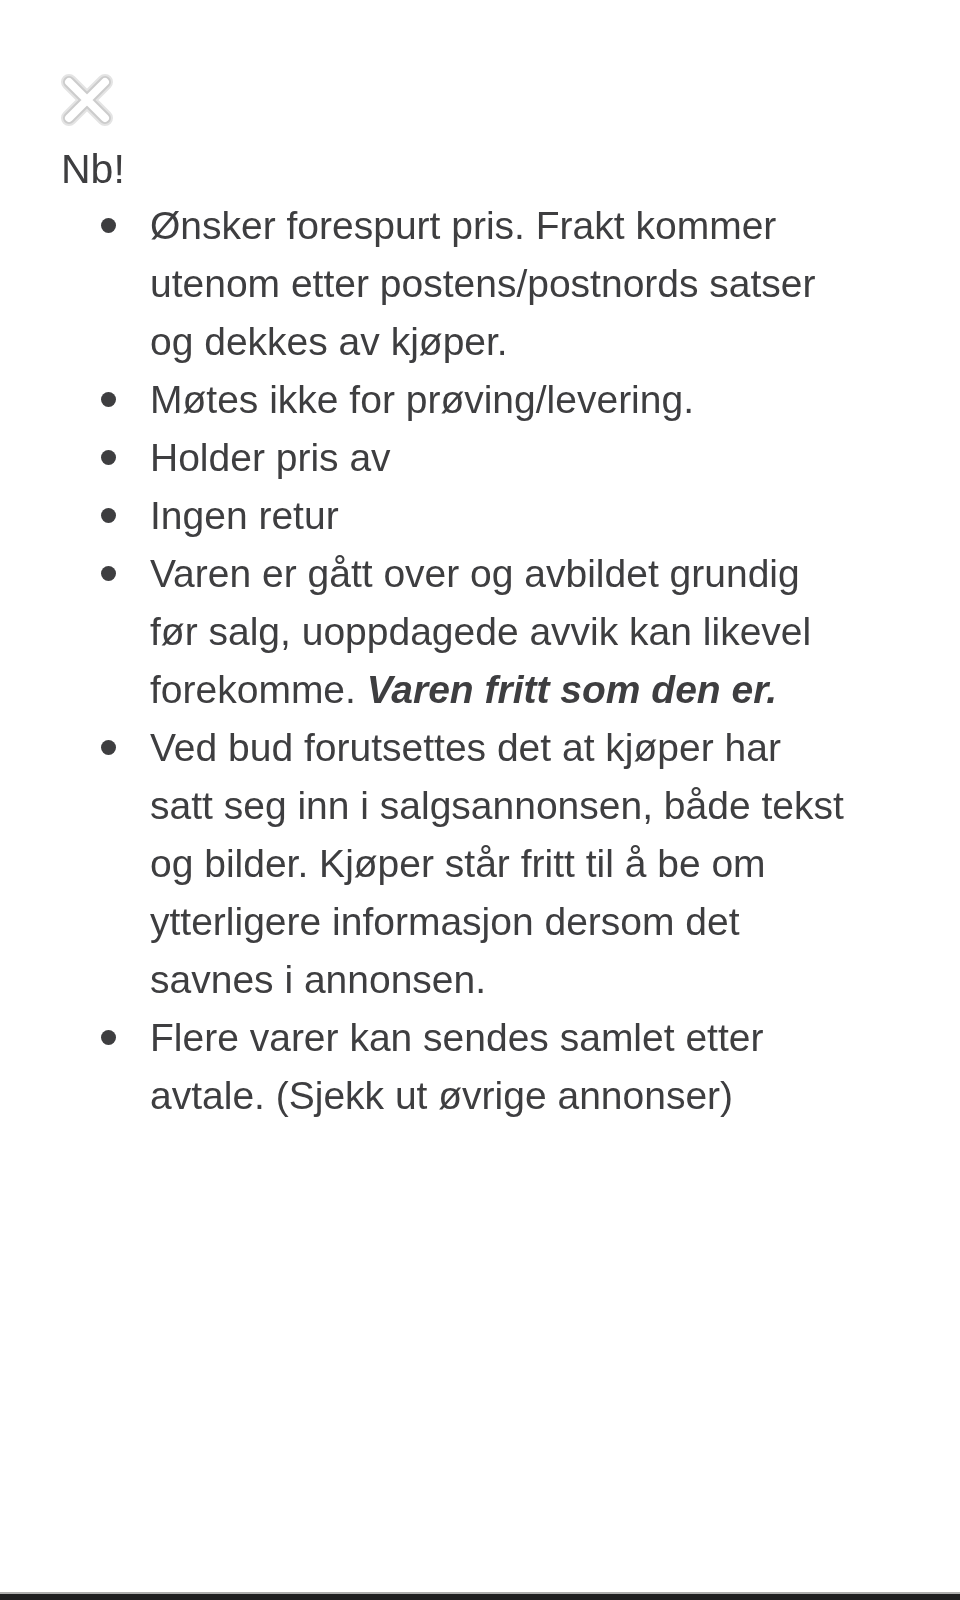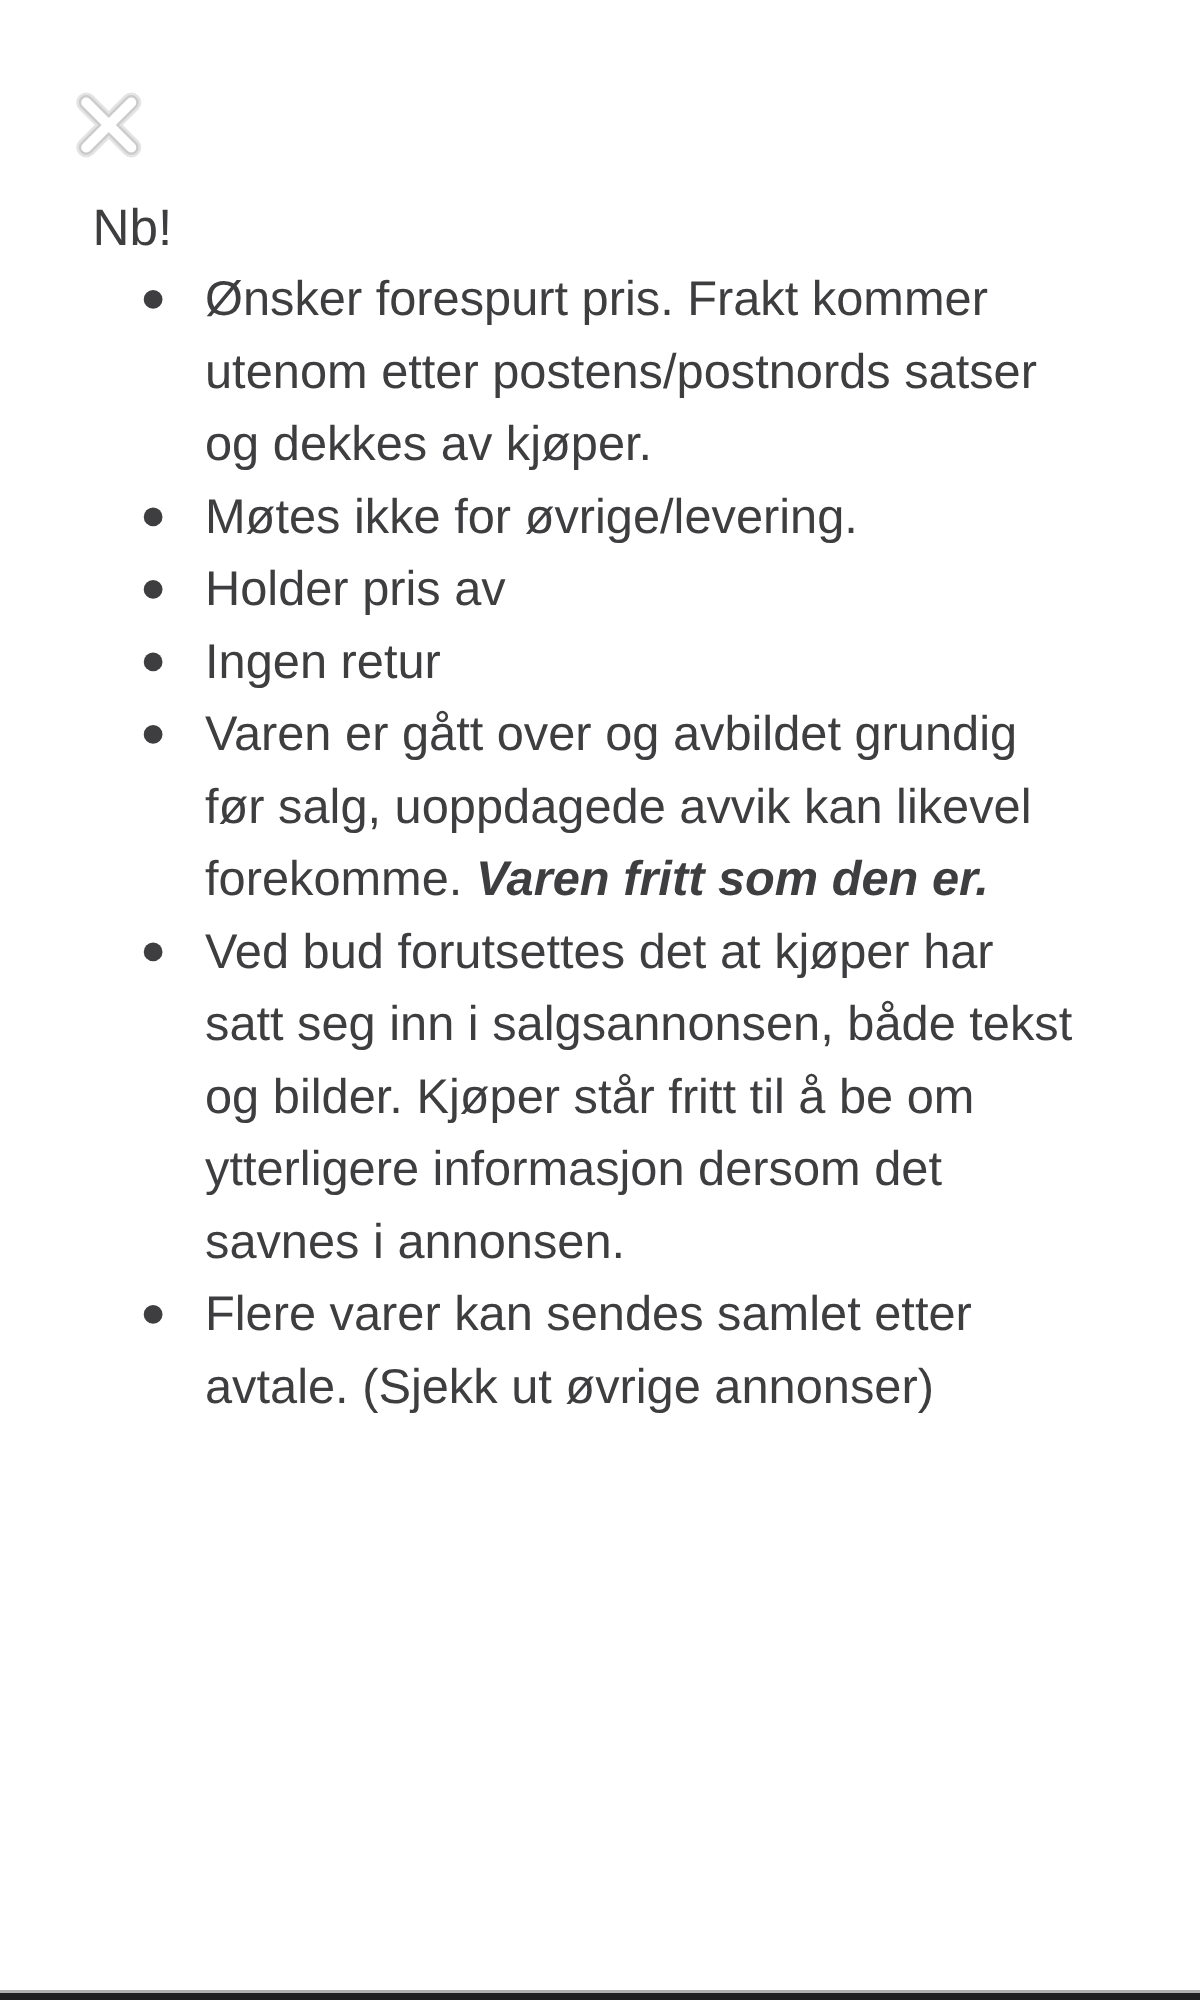--- a/index.html
+++ b/index.html
@@ -13,28 +13,28 @@
   }
   .close-btn{
     position:absolute;left:58px;top:71px;
     width:58px;height:58px;
     background:none;border:none;padding:0;margin:0;
     cursor:pointer;line-height:0;
   }
   .close-btn svg{display:block;}
   .page-title{
     position:absolute;left:61px;top:146px;
-    margin:13px;
+    margin:0;
     font-size:41px;line-height:46px;font-weight:400;
     color:var(--text-color,#3e3e40);
   }
   .conditions-list{
     position:absolute;left:150px;top:197px;
     width:697px;
-    margin:14px;padding:0;list-style:none;
+    margin:0;padding:0;list-style:none;
     font-size:39px;line-height:58px;font-weight:400;
     letter-spacing:0;
     color:var(--text-color,#3e3e40);
   }
   .conditions-list li{position:relative;}
   .conditions-list li::before{
     content:"";
     position:absolute;left:-49px;top:21px;
     width:15px;height:15px;border-radius:50%;
     background:var(--text-color,#3e3e40);
@@ -58,21 +58,21 @@
         <path d="M11 11 L47 47 M47 11 L11 47" stroke="#cccccc" stroke-width="12"></path>
         <path d="M11 11 L47 47 M47 11 L11 47" stroke="#ffffff" stroke-width="8"></path>
       </g>
     </svg>
   </button>
 
   <h1 class="page-title">Nb!</h1>
 
   <ul class="conditions-list" id="conditions-list">
       <li><span class="">Ønsker forespurt pris. Frakt kommer utenom etter postens/postnords satser og dekkes av kjøper.</span></li>
-      <li><span class="">Møtes ikke for øvrige/levering.</span></li>
+      <li><span class="">Møtes ikke for prøving/levering.</span></li>
       <li><span class="">Holder pris av</span></li>
       <li><span class="">Ingen retur</span></li>
       <li><span class="">Varen er gått over og avbildet grundig før salg, uoppdagede avvik kan likevel forekomme. </span><span class="bold-italic">Varen fritt som den er.</span></li>
       <li><span class="">Ved bud forutsettes det at kjøper har satt seg inn i salgsannonsen, både tekst og bilder. Kjøper står fritt til å be om ytterligere informasjon dersom det savnes i annonsen.</span></li>
       <li><span class="">Flere varer kan sendes samlet etter avtale. (Sjekk ut øvrige annonser)</span></li>
     </ul>
 
   <div class="bottom-bar"></div>
 
 </div>

